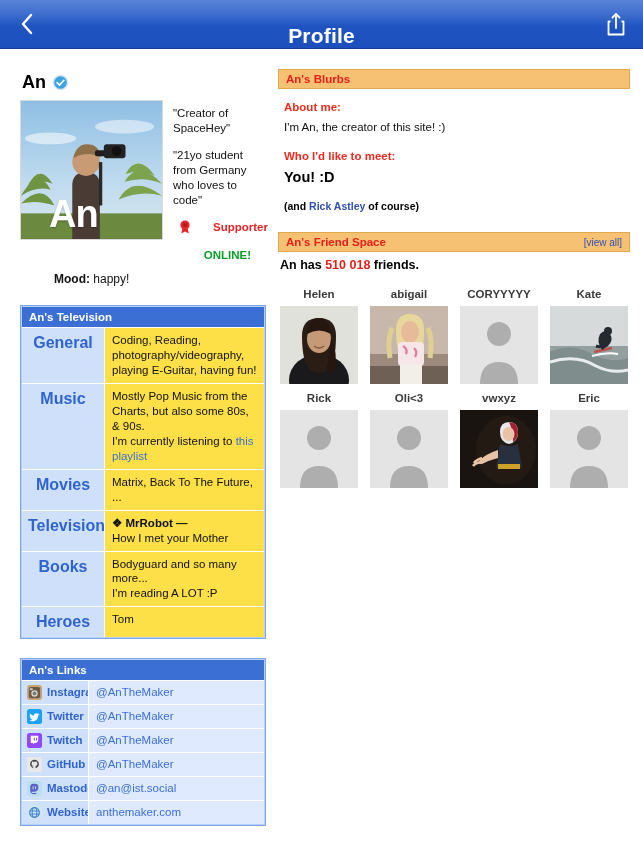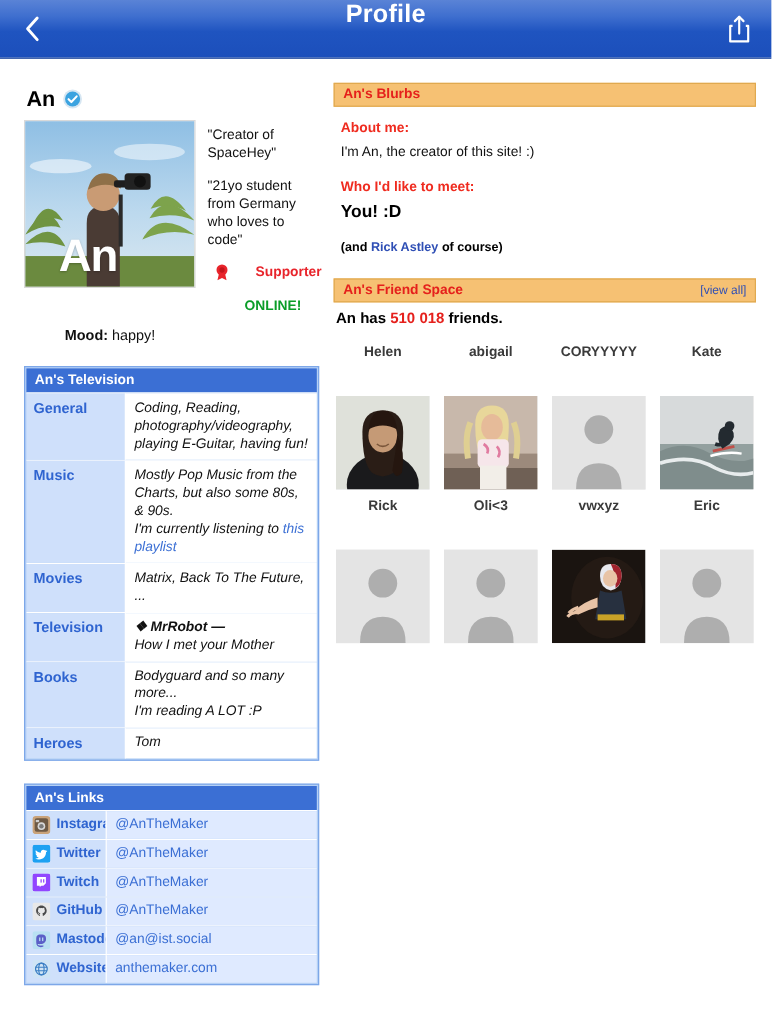--- a/index.html
+++ b/index.html
@@ -8,21 +8,21 @@
     background: #ffffff;
     font-family: "Liberation Sans", sans-serif;
     overflow: hidden;
   }
 
   
   .navbar {
     position: relative;
     height: 49px;
     background: linear-gradient(to bottom, #5a83d6 0%, #3f6fcf 28%, #1f54c0 55%, #1c4fbb 100%);
-    display: flex; align-items: flex-start; justify-content: center;
+    display: flex; align-items: flex-end; justify-content: center;
     border-bottom: 1px solid #16409a;
   }
   .nav-title {
     color: #ffffff; font-size: 21px; font-weight: bold; letter-spacing: .2px;
   }
   .nav-back {
     position: absolute; left: 14px; top: 50%; transform: translateY(-50%);
     width: 26px; height: 30px; cursor: pointer;
   }
   .nav-share {
@@ -79,28 +79,27 @@
   .tbl-head {
     background: #3b6fd4; color: #ffffff;
     font-size: 11.5px; font-weight: bold;
     padding: 4px 7px;
   }
   .tbl-row { display: flex; border-top: 1px solid #ffffff; }
   .tbl-row:first-of-type { border-top: 1px solid #b4d0f5; }
   .tbl-key {
     width: 82px; flex: none;
     background: #cfe0fb; color: #2f64d0;
-    font-size: 12px; font-weight: bold;
-    padding: 5px 6px; line-height: 1.25;
+    font-size: 16px; font-weight: bold;
+    padding: 5px 6px; line-height: 1.25; text-align: center;
   }
   .tbl-val {
-    flex: 1; background: #ffffff; color: #111;
+    flex: 1; background: #fde047; color: #111;
     font-size: 11.5px; padding: 5px 7px; line-height: 1.3;
     border-left: 1px solid #ffffff;
-    font-style: italic;
   }
   .tbl-val a { color: #3b6fd4; text-decoration: none; }
   .tbl-val .tv-title { font-weight: bold; }
 
   
   .lnk-key {
     width: 66px; flex: none;
     background: #cfe0fb; color: #2f64d0;
     font-size: 11.5px; font-weight: bold;
     padding: 4px 5px; line-height: 1.2;
@@ -131,21 +130,21 @@
   .meet-sub { font-size: 10.5px; font-weight: bold; color: #000; }
   .meet-sub a { color: #2f4fb5; text-decoration: none; }
 
   .friend-count { font-size: 12.5px; font-weight: bold; color: #000; padding: 6px 0 10px 2px; }
   .friend-count .num { color: #e5201c; }
 
   .friends-grid {
     display: grid; grid-template-columns: repeat(4, 1fr);
     gap: 8px 12px; padding: 6px 2px 0 2px;
   }
-  .friend { display: flex; flex-direction: column; align-items: center; gap: 24px; }
+  .friend { display: flex; flex-direction: column; align-items: center; }
   .friend-name {
     font-size: 11.5px; font-weight: bold; color: #3a3a3a;
     margin-bottom: 6px; white-space: nowrap;
   }
   .friend-thumb {
     width: 78px; height: 78px; background: #e4e4e4;
     position: relative; overflow: hidden; display: block;
   }
   .friend-thumb svg { position: absolute; inset: 0; width: 100%; height: 100%; display: block; }
 </style>

